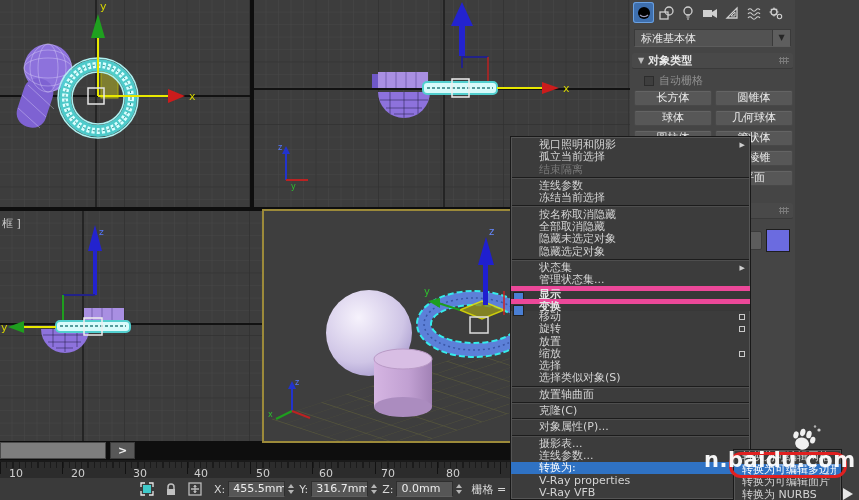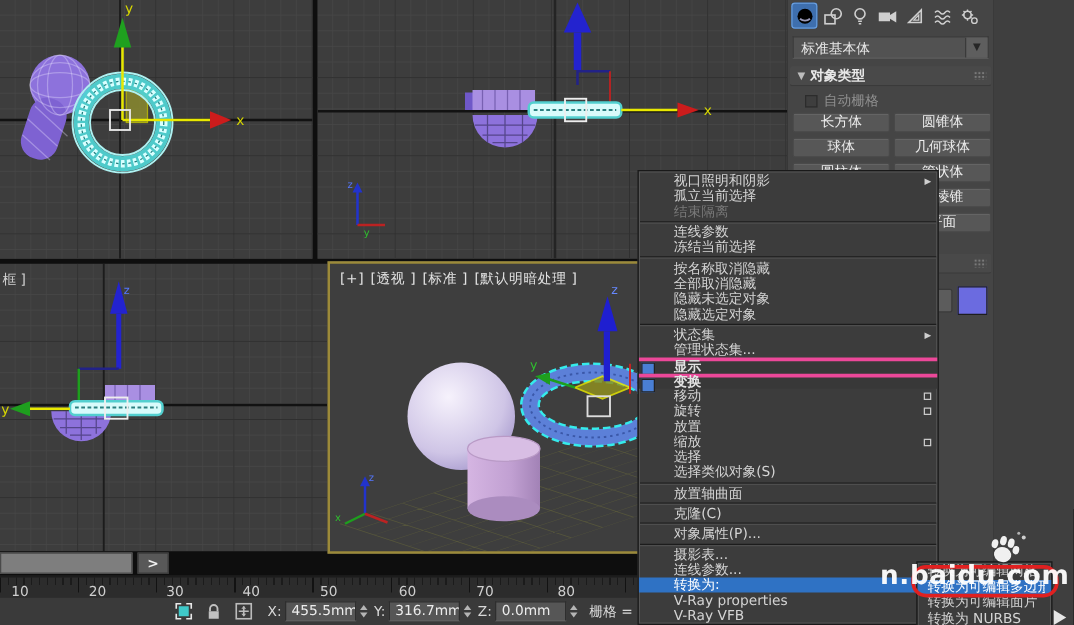--- a/index.html
+++ b/index.html
@@ -83,21 +83,21 @@
   .mi { position:relative; height:12.3px; flex:0 0 auto; display:flex; align-items:center;
     padding:0 5px 0 28px; font-size:11px; color:#d4d4d4; line-height:12px; }
   .mi-label { flex:1; white-space:nowrap; overflow:hidden; }
   .mi-arrow { display:none; font-size:7px; color:#cfcfcf; margin-left:4px; }
   .mi.has-sub .mi-arrow { display:block; }
   .mi-check { display:none; width:6px; height:6px; border:1px solid #c9c9c9; margin-left:4px; }
   .mi.has-check .mi-check { display:block; }
   .mi.disabled { color:#787878; }
   .mi.highlight { background:#2f72c4; color:#ffffff; }
   .mi-separator { height:2px; flex:0 0 auto; margin:1px 1px; border-top:1px solid #1c1c1c; border-bottom:1px solid #4e4e4e; padding:0; }
-  .mi-quad { justify-content:flex-end; background:#383838; border-top:3px solid #ec4899; padding-right:8px; font-weight:bold; color:#e2e2e2; }
+  .mi-quad { justify-content:flex-end; background:#383838; border-top:5px solid #ec4899; padding-right:8px; font-weight:bold; color:#e2e2e2; }
   .mi-quad::before { content:""; position:absolute; left:2px; top:1px; width:9px; height:9px; background:#4a7fd4; border:1px solid #222; }
 
   
   .submenu { position:absolute; left:733px; top:449px; width:109px; z-index:50;
     background:#3c3c3c; border:1px solid #191919; box-shadow:0 0 0 1px #555 inset; padding:1px 0; }
   .submenu .mi { padding:0 5px 0 8px; height:12.5px; }
 
   
   .red-annotation { position:absolute; left:729px; top:452px; width:118px; height:26px; z-index:60;
     border:3px solid #e02020; border-radius:12px; }
@@ -234,23 +234,20 @@
         <rect x="84" y="107" width="18" height="17" fill="none" stroke="#eeeeee" stroke-width="1.5"></rect>
         <g>
           <line x1="56" y1="116" x2="24" y2="116" stroke="#e8e800" stroke-width="2"></line>
           <polygon points="24,110 24,122 8,116" fill="#1e9e1e"></polygon>
           <text x="1" y="120" font-size="11" fill="#d6d600">y</text>
         </g>
       </svg>
     </div>
 
     <div class="vp vp-persp">
-      <div class="vp-label">
-        
-      <span>[+]</span><span>[透视 ]</span><span>[标准 ]</span><span>[默认明暗处理 ]</span></div>
       <svg width="248" height="230">
         <defs>
           <radialGradient id="gsphere" cx="38%" cy="32%" r="75%">
             <stop offset="0%" stop-color="#f6f2fc"></stop>
               <stop offset="70%" stop-color="#cfc5e6"></stop>
               <stop offset="100%" stop-color="#a89bce"></stop>
           </radialGradient>
           <linearGradient id="gcyl" x1="0" y1="0" x2="1" y2="0">
             <stop offset="0%" stop-color="#d5b5e2"></stop>
               <stop offset="60%" stop-color="#c1a0d2"></stop>

